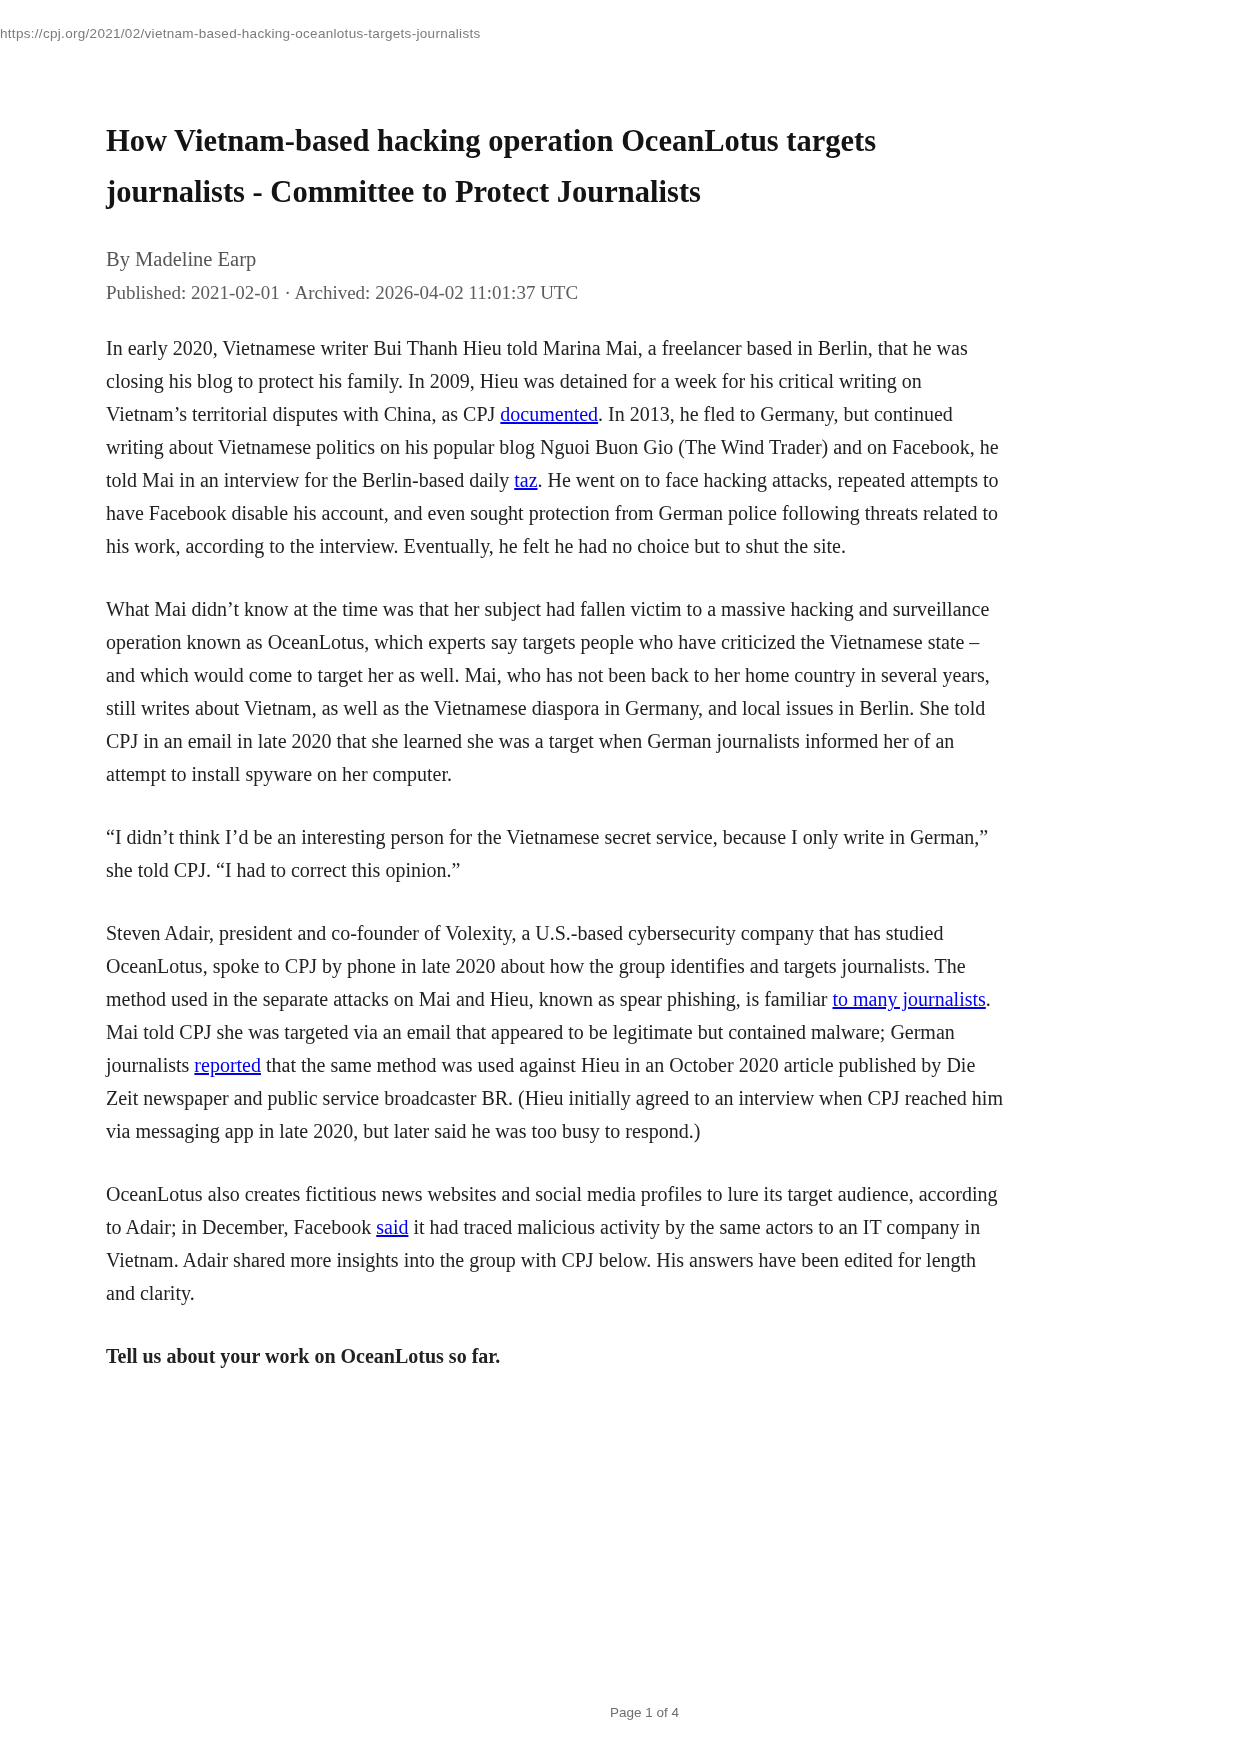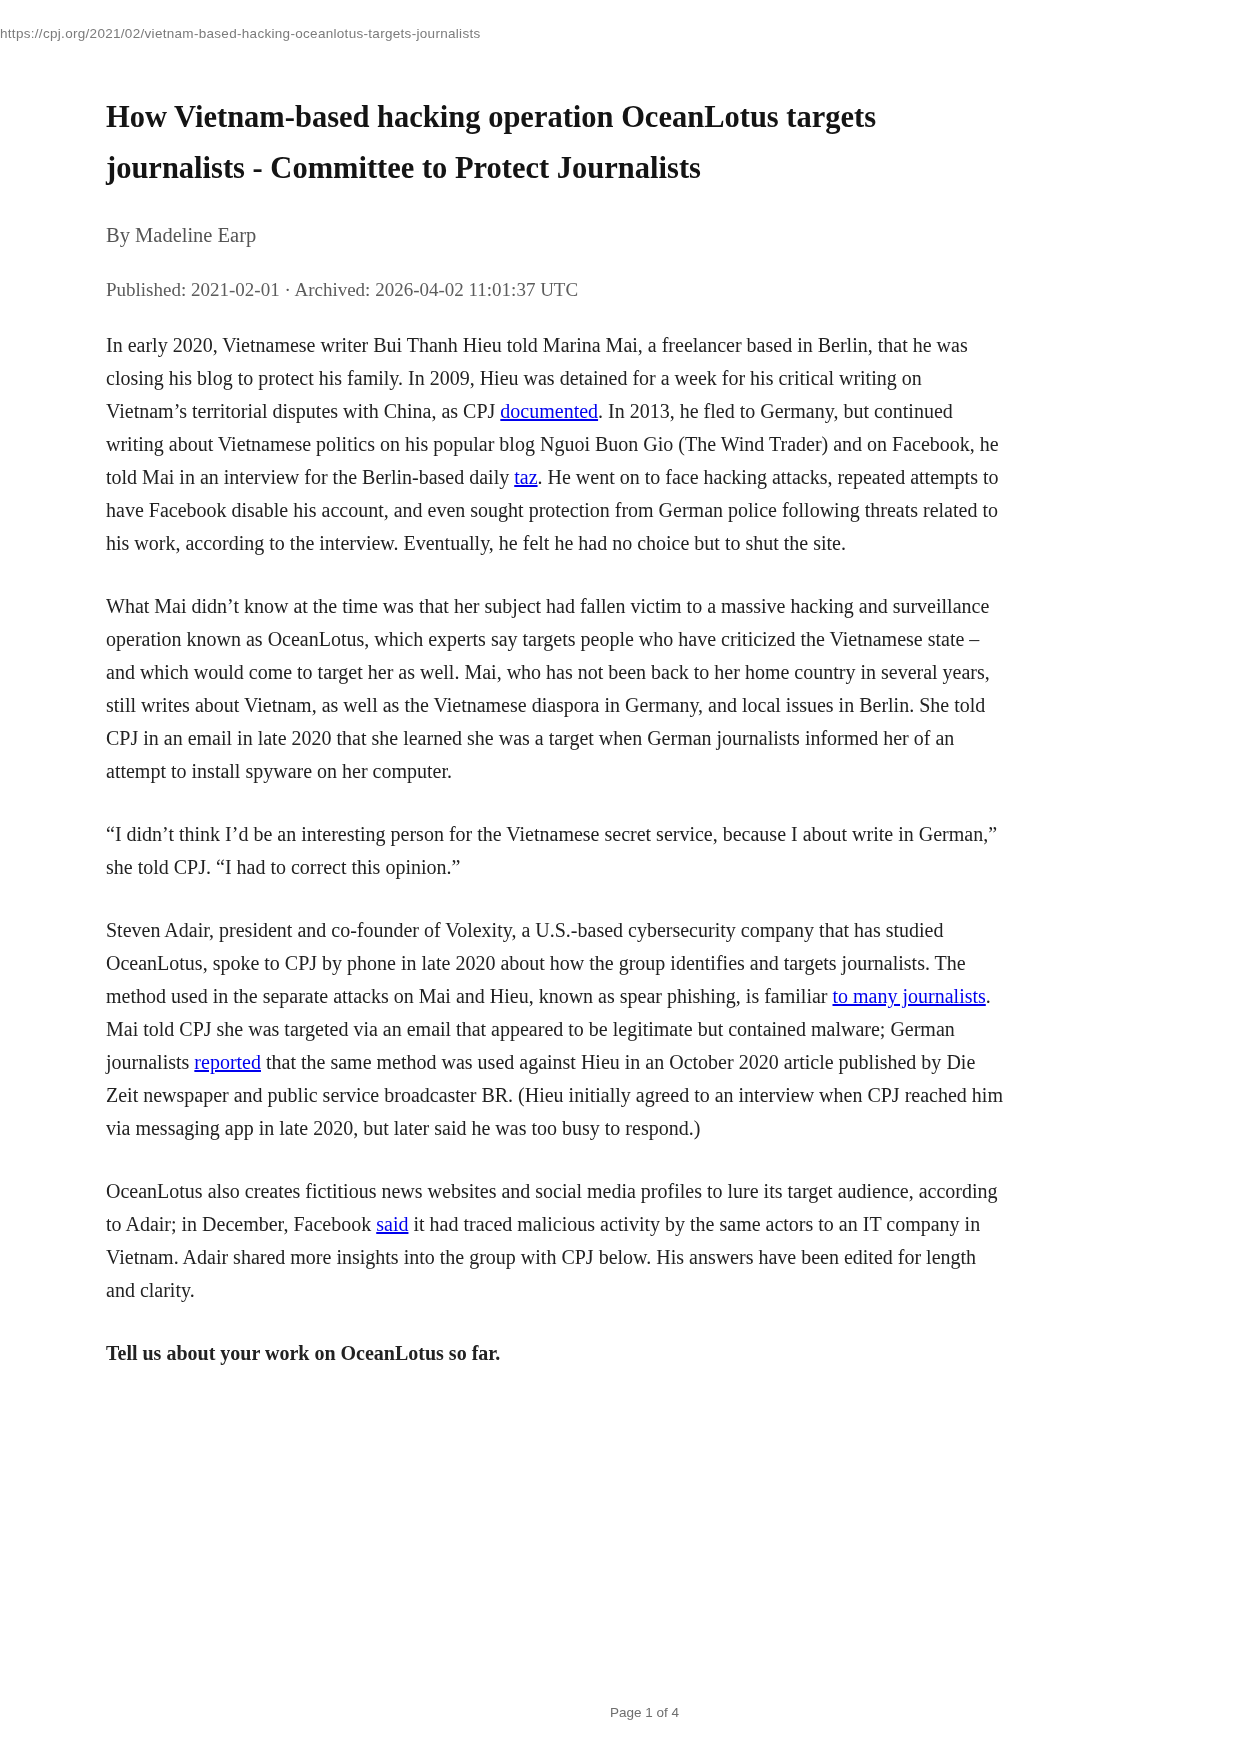--- a/index.html
+++ b/index.html
@@ -19,36 +19,36 @@
     font-family: "Liberation Sans", sans-serif;
     font-size: 13.5px;
     letter-spacing: 0.3px;
     color: #7b7b7b;
   }
   .content {
     position: absolute;
     left: 106px;
     top: 0;
     width: 900px;
-    padding-top: 92px;
+    padding-top: 116px;
   }
   .title {
     margin: 0;
     font-size: 30.5px;
     line-height: 51px;
     font-weight: bold;
     color: #141414;
   }
   .byline {
     margin-top: 30px;
     font-size: 20.5px;
     color: #555555;
   }
   .meta-line {
-    margin-top: 32px;
+    margin-top: 11px;
     font-size: 19px;
     color: #5c5c5c;
   }
   .article-body { margin-top: 28px; }
   .para {
     margin: 0 0 30px 0;
     font-size: 20px;
     line-height: 33px;
     color: var(--text-color, #222222);
   }
@@ -75,20 +75,20 @@
 
 <div class="url-header">https://cpj.org/2021/02/vietnam-based-hacking-oceanlotus-targets-journalists</div>
 
 <div class="content">
   <h1 class="title">How Vietnam-based hacking operation OceanLotus targets journalists - Committee to Protect Journalists</h1>
   <div class="byline">By Madeline Earp</div>
   <div class="meta-line">Published: 2021-02-01 · Archived: 2026-04-02 11:01:37 UTC</div>
   <div class="article-body">
       <p class="para"><span>In early 2020, Vietnamese writer Bui Thanh Hieu told Marina Mai, a freelancer based in Berlin, that he was closing his blog to protect his family. In 2009, Hieu was detained for a week for his critical writing on Vietnam’s territorial disputes with China, as CPJ </span><a href="#">documented</a><span>. In 2013, he fled to Germany, but continued writing about Vietnamese politics on his popular blog </span><span class="italic">Nguoi Buon Gio</span><span> (</span><span class="italic">The Wind Trader</span><span>) and on Facebook, he told Mai in an interview for the Berlin-based daily </span><a href="#" class="italic">taz</a><span>. He went on to face hacking attacks, repeated attempts to have Facebook disable his account, and even sought protection from German police following threats related to his work, according to the interview. Eventually, he felt he had no choice but to shut the site.</span></p>
       <p class="para"><span>What Mai didn’t know at the time was that her subject had fallen victim to a massive hacking and surveillance operation known as OceanLotus, which experts say targets people who have criticized the Vietnamese state – and which would come to target her as well. Mai, who has not been back to her home country in several years, still writes about Vietnam, as well as the Vietnamese diaspora in Germany, and local issues in Berlin. She told CPJ in an email in late 2020 that she learned she was a target when German journalists informed her of an attempt to install spyware on her computer.</span></p>
-      <p class="para"><span>“I didn’t think I’d be an interesting person for the Vietnamese secret service, because I about write in German,” she told CPJ. “I had to correct this opinion.”</span></p>
+      <p class="para"><span>“I didn’t think I’d be an interesting person for the Vietnamese secret service, because I only write in German,” she told CPJ. “I had to correct this opinion.”</span></p>
       <p class="para"><span>Steven Adair, president and co-founder of Volexity, a U.S.-based cybersecurity company that has studied OceanLotus, spoke to CPJ by phone in late 2020 about how the group identifies and targets journalists. The method used in the separate attacks on Mai and Hieu, known as spear phishing, is familiar </span><a href="#">to many journalists</a><span>. Mai told CPJ she was targeted via an email that appeared to be legitimate but contained malware; German journalists </span><a href="#">reported</a><span> that the same method was used against Hieu in an October 2020 article published by </span><span class="italic">Die Zeit</span><span> newspaper and public service broadcaster BR. (Hieu initially agreed to an interview when CPJ reached him via messaging app in late 2020, but later said he was too busy to respond.)</span></p>
       <p class="para"><span>OceanLotus also creates fictitious news websites and social media profiles to lure its target audience, according to Adair; in December, Facebook </span><a href="#">said</a><span> it had traced malicious activity by the same actors to an IT company in Vietnam. Adair shared more insights into the group with CPJ below. His answers have been edited for length and clarity.</span></p>
       <p class="para heading"><span>Tell us about your work on OceanLotus so far.</span></p>
     </div>
 </div>
 
 <div class="page-footer">Page 1 of 4</div>
 
 </body></html>

